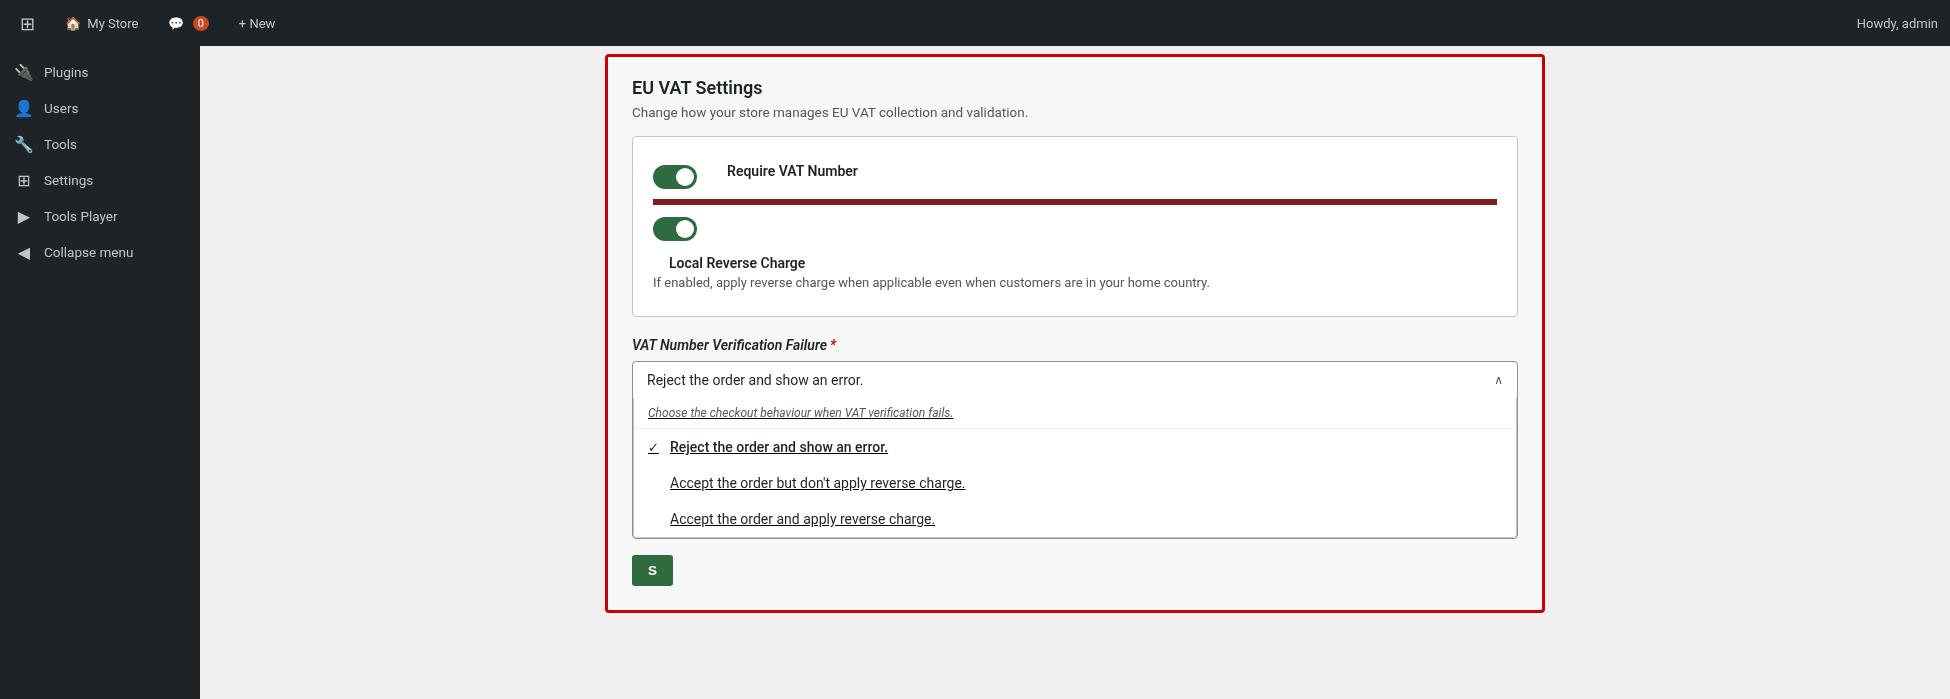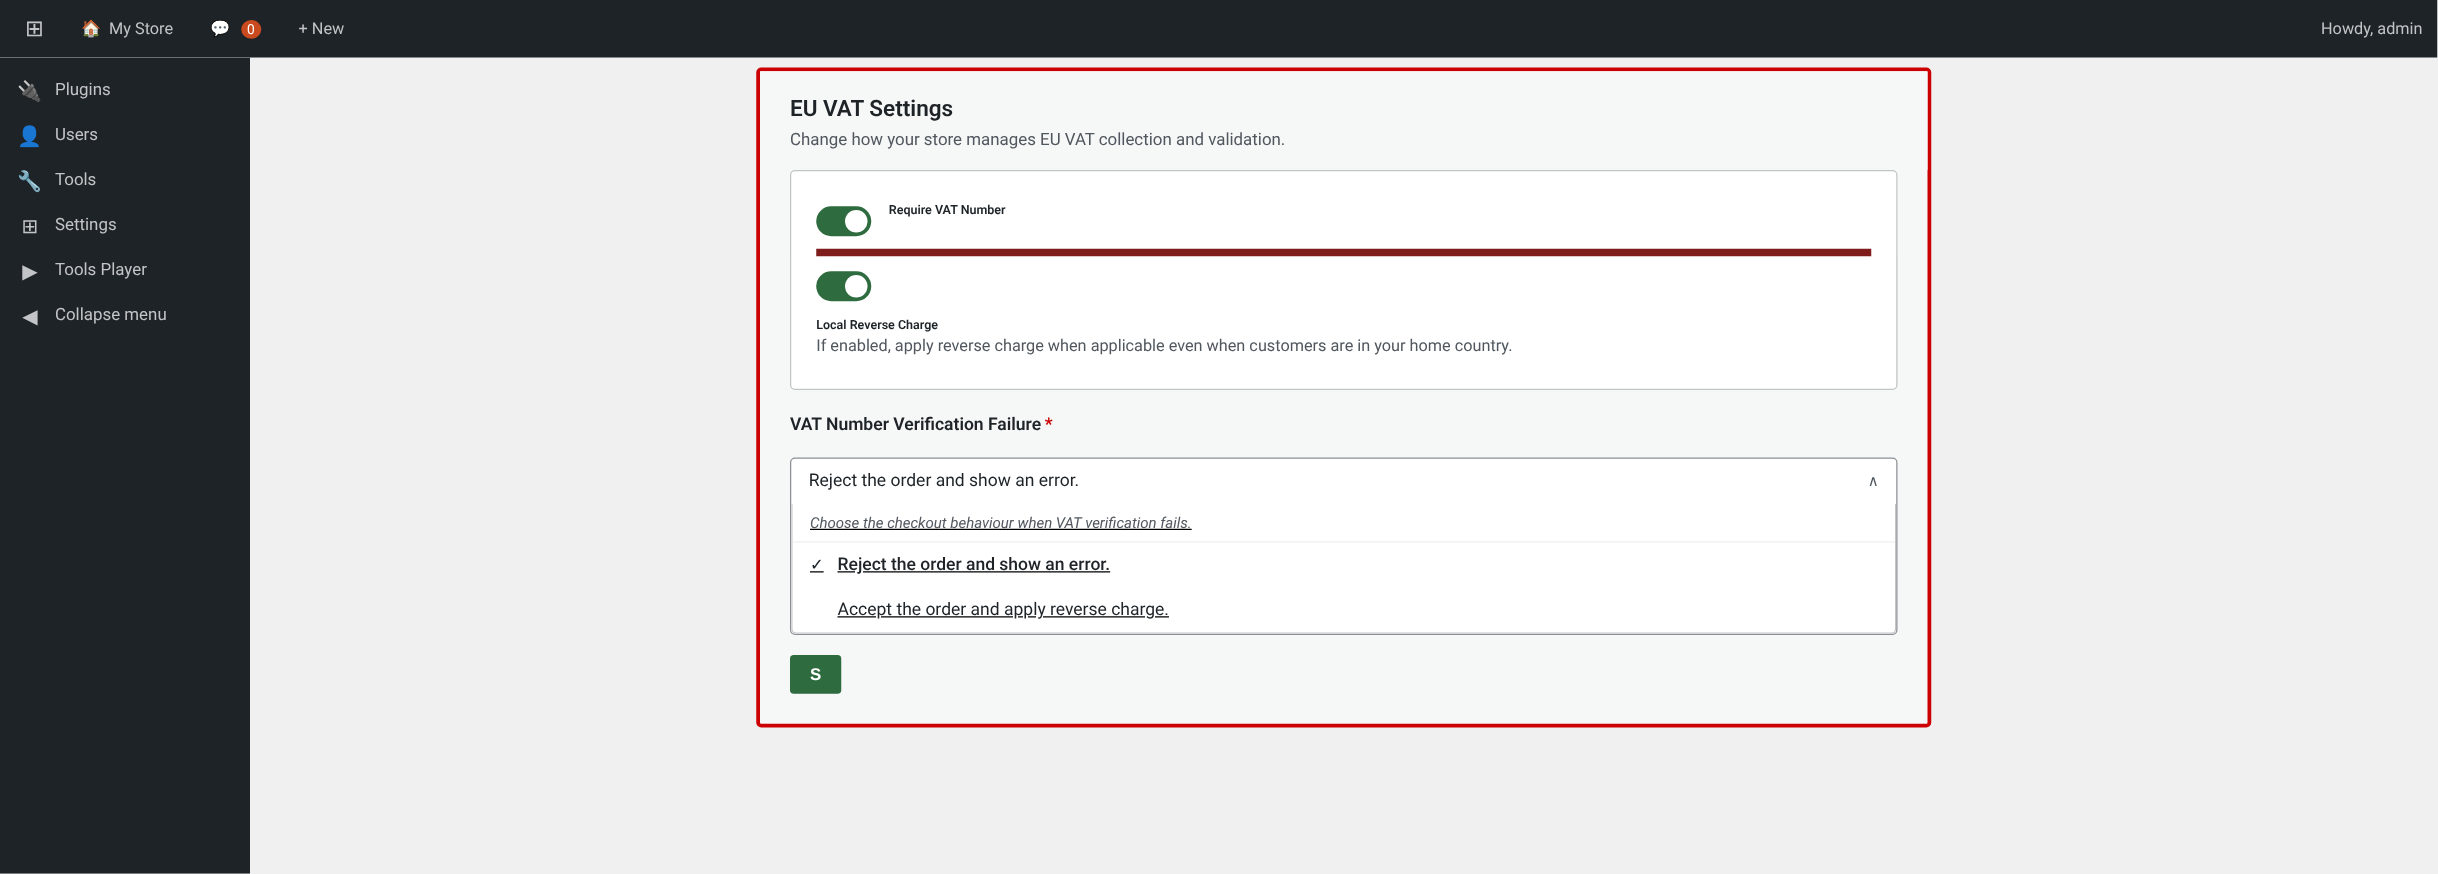--- a/index.html
+++ b/index.html
@@ -176,39 +176,41 @@
       background: #fff;
       border-radius: 50%;
       transition: transform 0.2s;
       transform: translateX(20px);
     }
 
     .toggle-text {
       flex: 1;
     }
     .toggle-label {
-      font-size: 10px;
+      font-size: 14px;
       font-weight: 600;
       color: #1d2327;
       margin-bottom: 4px;
+      margin-left: 16px;
     }
     .toggle-desc {
       font-size: 13px;
       color: #50575e;
     }
 
     
     .field-section {
       margin-top: 4px;
     }
     .field-label {
       font-size: 14px;
       font-weight: 600;
       color: #1d2327;
-      margin-bottom: 18px;
+      margin-bottom: 8px;
+      font-style: italic;
     }
     .required-star {
       color: #cc0000;
       margin-left: 3px;
     }
 
     
     .select-wrapper {
       position: relative;
       background: #fff;
@@ -381,20 +383,24 @@
                 <span class="chevron-icon">∧</span>
               </div>
               <div class="dropdown-menu">
                 <div class="dropdown-hint">Choose the checkout behaviour when VAT verification fails.</div>
                 <div class="dropdown-item selected">
                   <span class="checkmark">✓</span>
                   <span>Reject the order and show an error.</span>
                 </div>
                 <div class="dropdown-item">
                   <span class="checkmark"></span>
+                  <span>Accept the order but don't apply reverse charge.</span>
+                </div>
+                <div class="dropdown-item">
+                  <span class="checkmark"></span>
                   <span>Accept the order and apply reverse charge.</span>
                 </div>
               </div>
             </div>
 
           </div>
 
           <div class="save-row">
             <button class="save-btn">
               <span>S</span>

